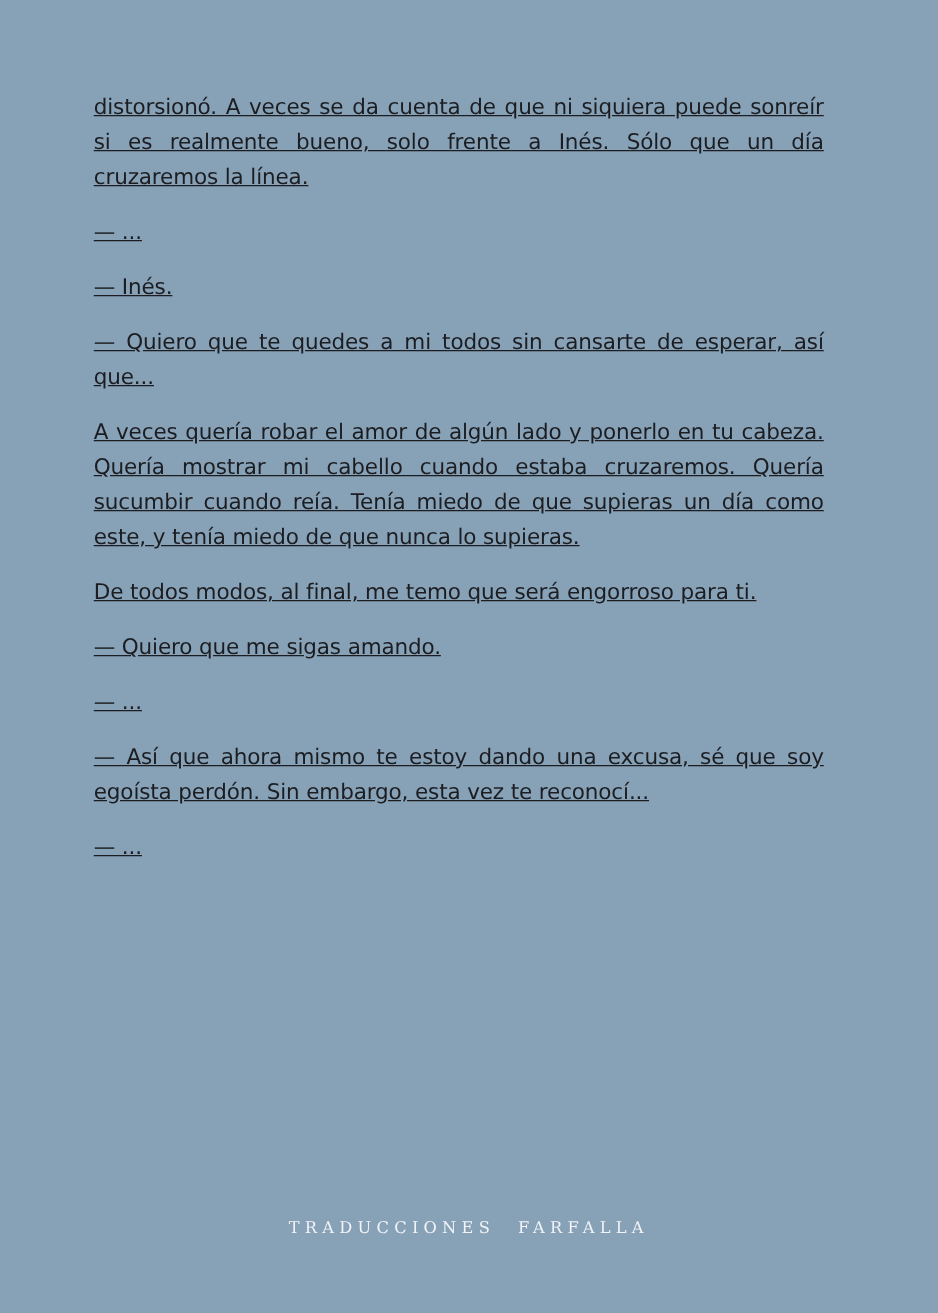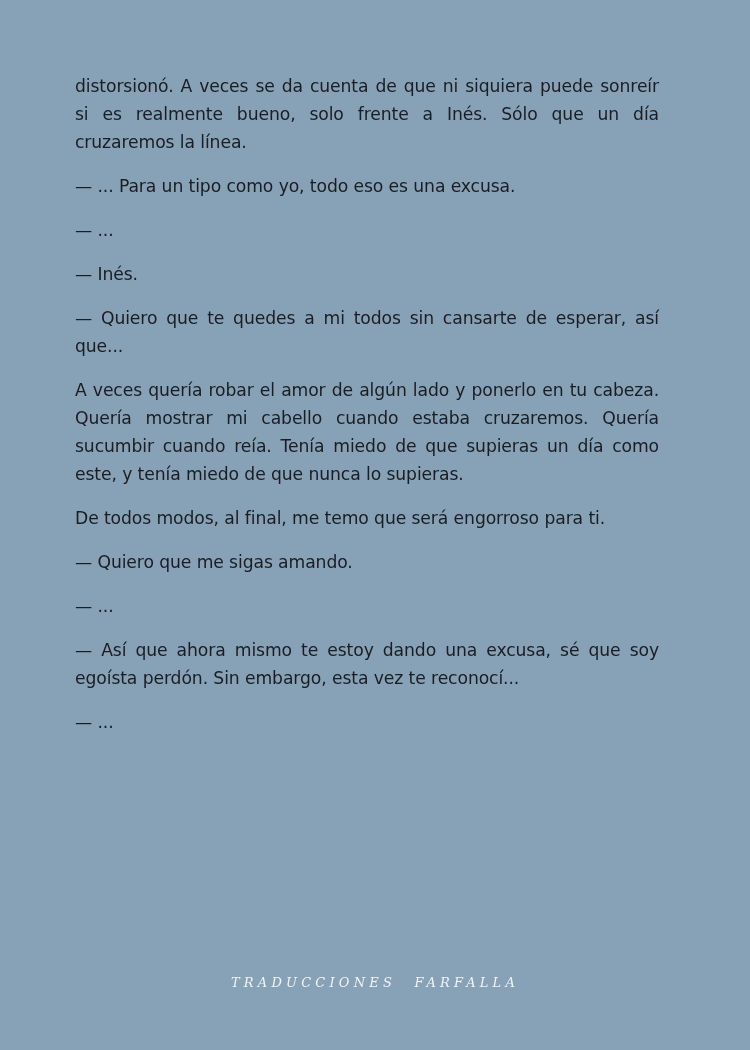--- a/index.html
+++ b/index.html
@@ -20,44 +20,43 @@
       width: 600px;
       font-family: "DejaVu Sans", sans-serif;
       font-size: 17.2px;
       line-height: 28px;
       color: #1b1d21;
       letter-spacing: -0.1px;
     }
     .page-body p {
       margin: 0 16px 16px 0;
       text-align: justify;
+      text-decoration: underline;
     }
     .page-body p.dialogue {
       text-align: left;
     }
     .footer {
       position: absolute;
       left: 0;
       right: 0;
       top: 975px;
       text-align: center;
       font-family: "DejaVu Serif", serif;
       font-size: 13px;
       letter-spacing: 4.2px;
       color: #f2f4f7;
       word-spacing: 10px;
-      font-style: italic;
     }
   </style>
 </head>
 <body>
 
 <div class="page-body">
   <p>distorsionó. A veces se da cuenta de que ni siquiera puede sonreír si es realmente bueno, solo frente a Inés. Sólo que un día cruzaremos la línea.</p>
-  <p class="dialogue">— ... Para un tipo como yo, todo eso es una excusa.</p>
   <p class="dialogue">— ...</p>
   <p class="dialogue">— Inés.</p>
   <p>— Quiero que te quedes a mi todos sin cansarte de esperar, así que...</p>
   <p>A veces quería robar el amor de algún lado y ponerlo en tu cabeza. Quería mostrar mi cabello cuando estaba cruzaremos. Quería sucumbir cuando reía. Tenía miedo de que supieras un día como este, y tenía miedo de que nunca lo supieras.</p>
   <p>De todos modos, al final, me temo que será engorroso para ti.</p>
   <p class="dialogue">— Quiero que me sigas amando.</p>
   <p class="dialogue">— ...</p>
   <p>— Así que ahora mismo te estoy dando una excusa, sé que soy egoísta perdón. Sin embargo, esta vez te reconocí...</p>
   <p class="dialogue">— ...</p>
 </div>

